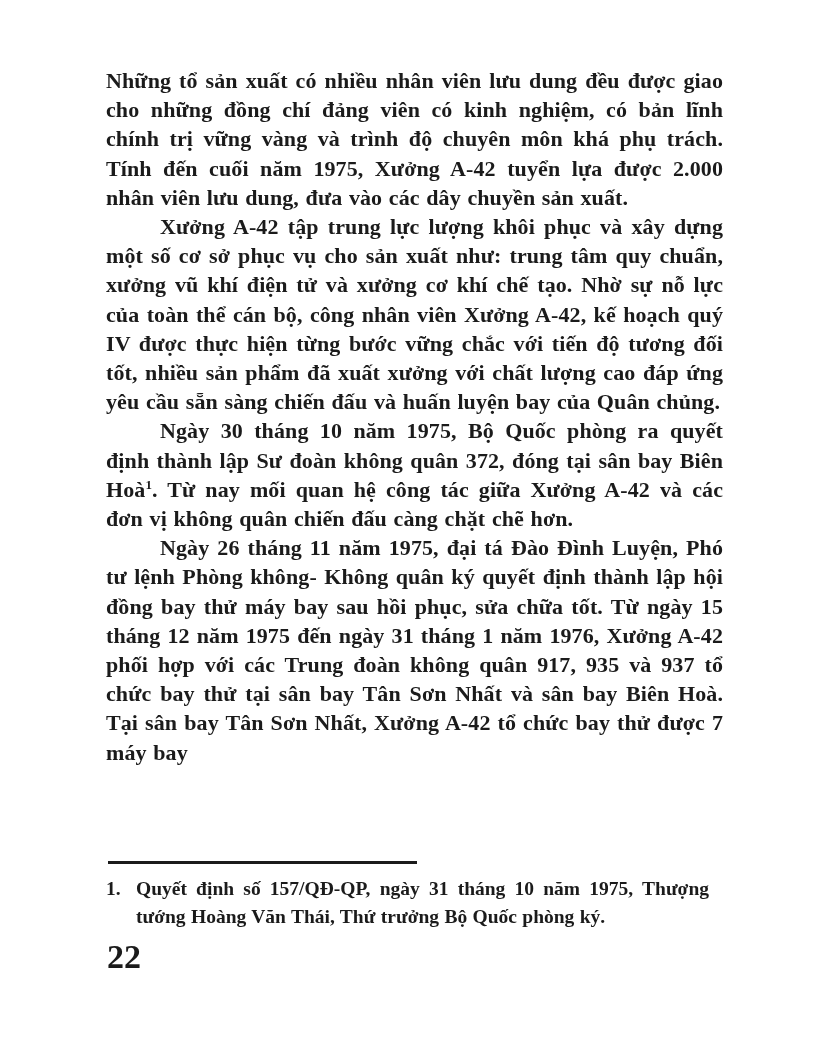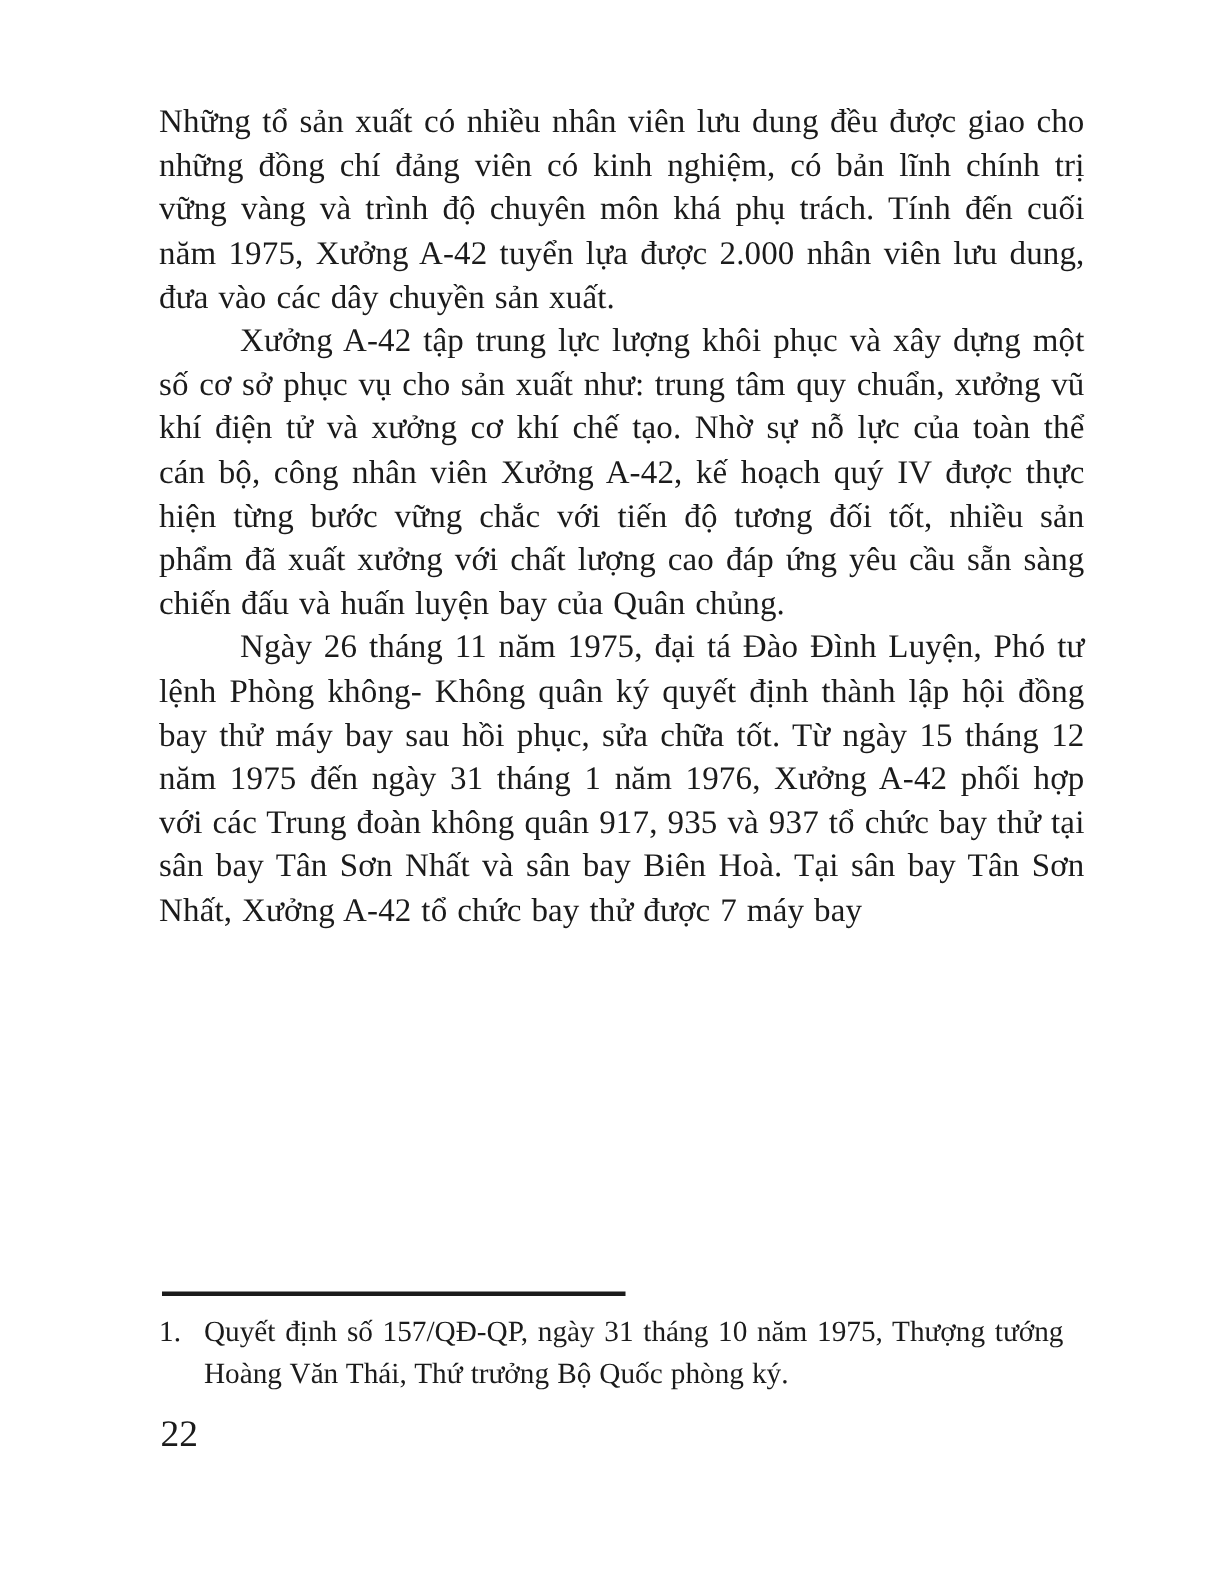--- a/index.html
+++ b/index.html
@@ -8,20 +8,21 @@
     background: #ffffff;
   }
   .page {
     position: relative;
     width: 816px;
     height: 1056px;
     background: #ffffff;
     color: #1b1b1b;
     font-family: "Liberation Serif", "DejaVu Serif", serif;
     overflow: hidden;
+    font-weight: bold;
   }
   .text-block {
     position: absolute;
     left: 106px;
     top: 66px;
     width: 617px;
   }
   .para {
     margin: 0;
     font-size: 22px;
@@ -61,34 +62,35 @@
   }
   .fn-text {
     flex: 1;
     text-align: justify;
     word-spacing: 0.5px;
   }
   .page-number {
     position: absolute;
     left: 107px;
     top: 940px;
-    font-size: 25px;
+    font-size: 34px;
     line-height: 34px;
   }
 </style>
 </head>
 <body>
 
 <div class="page">
 
   <div class="text-block">
     <p class="para">Những tổ sản xuất có nhiều nhân viên lưu dung đều được giao cho những đồng chí đảng viên có kinh nghiệm, có bản lĩnh chính trị vững vàng và trình độ chuyên môn khá phụ trách. Tính đến cuối năm 1975, Xưởng A-42 tuyển lựa được 2.000 nhân viên lưu dung, đưa vào các dây chuyền sản xuất.</p>
 
     <p class="para indent">Xưởng A-42 tập trung lực lượng khôi phục và xây dựng một số cơ sở phục vụ cho sản xuất như: trung tâm quy chuẩn, xưởng vũ khí điện tử và xưởng cơ khí chế tạo. Nhờ sự nỗ lực của toàn thể cán bộ, công nhân viên Xưởng A-42, kế hoạch quý IV được thực hiện từng bước vững chắc với tiến độ tương đối tốt, nhiều sản phẩm đã xuất xưởng với chất lượng cao đáp ứng yêu cầu sẵn sàng chiến đấu và huấn luyện bay của Quân chủng.</p>
 
+    <p class="para indent"><span>Ngày 30 tháng 10 năm 1975, Bộ Quốc phòng ra quyết định thành lập Sư đoàn không quân 372, đóng tại sân bay Biên Hoà</span><sup class="fn-ref">1</sup><span>. Từ nay mối quan hệ công tác giữa Xưởng A-42 và các đơn vị không quân chiến đấu càng chặt chẽ hơn.</span></p>
 
     <p class="para indent">Ngày 26 tháng 11 năm 1975, đại tá Đào Đình Luyện, Phó tư lệnh Phòng không- Không quân ký quyết định thành lập hội đồng bay thử máy bay sau hồi phục, sửa chữa tốt. Từ ngày 15 tháng 12 năm 1975 đến ngày 31 tháng 1 năm 1976, Xưởng A-42 phối hợp với các Trung đoàn không quân 917, 935 và 937 tổ chức bay thử tại sân bay Tân Sơn Nhất và sân bay Biên Hoà. Tại sân bay Tân Sơn Nhất, Xưởng A-42 tổ chức bay thử được 7 máy bay</p>
   </div>
 
   <div class="footnote-area">
     <div class="fn-sep"></div>
     <div class="fn-item">
       <span class="fn-marker">1.</span>
       <span class="fn-text">Quyết định số 157/QĐ-QP, ngày 31 tháng 10 năm 1975, Thượng tướng Hoàng Văn Thái, Thứ trưởng Bộ Quốc phòng ký.</span>
     </div>

